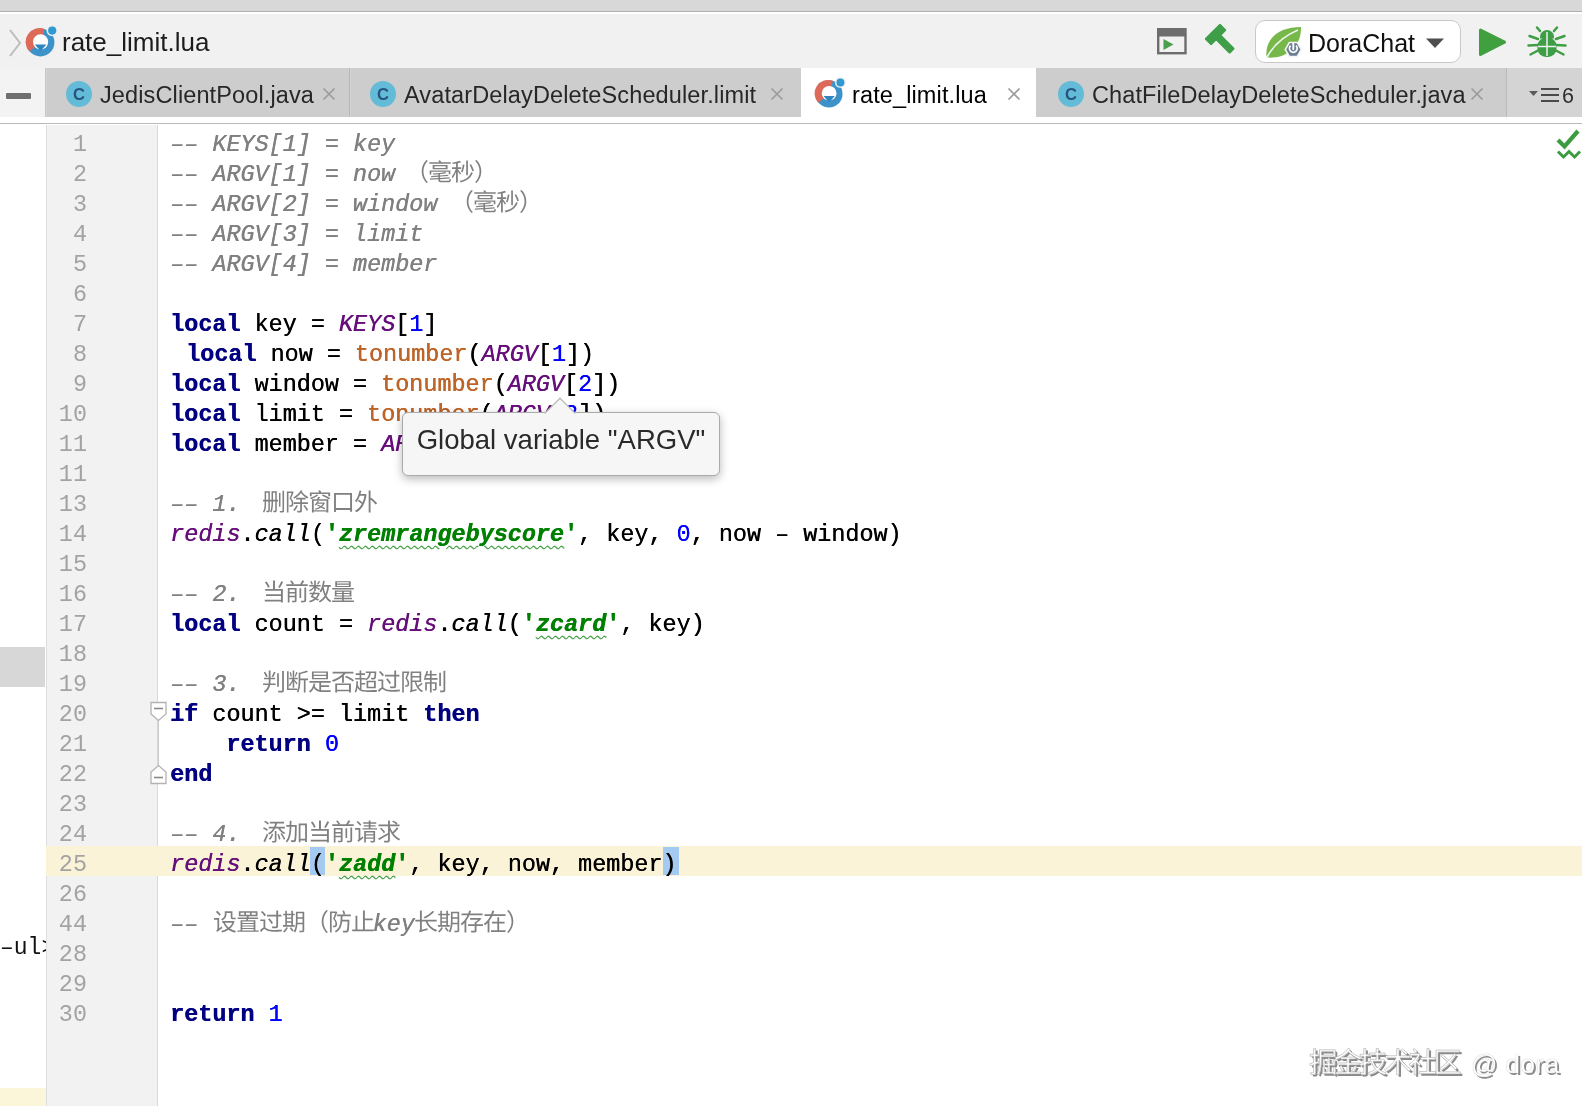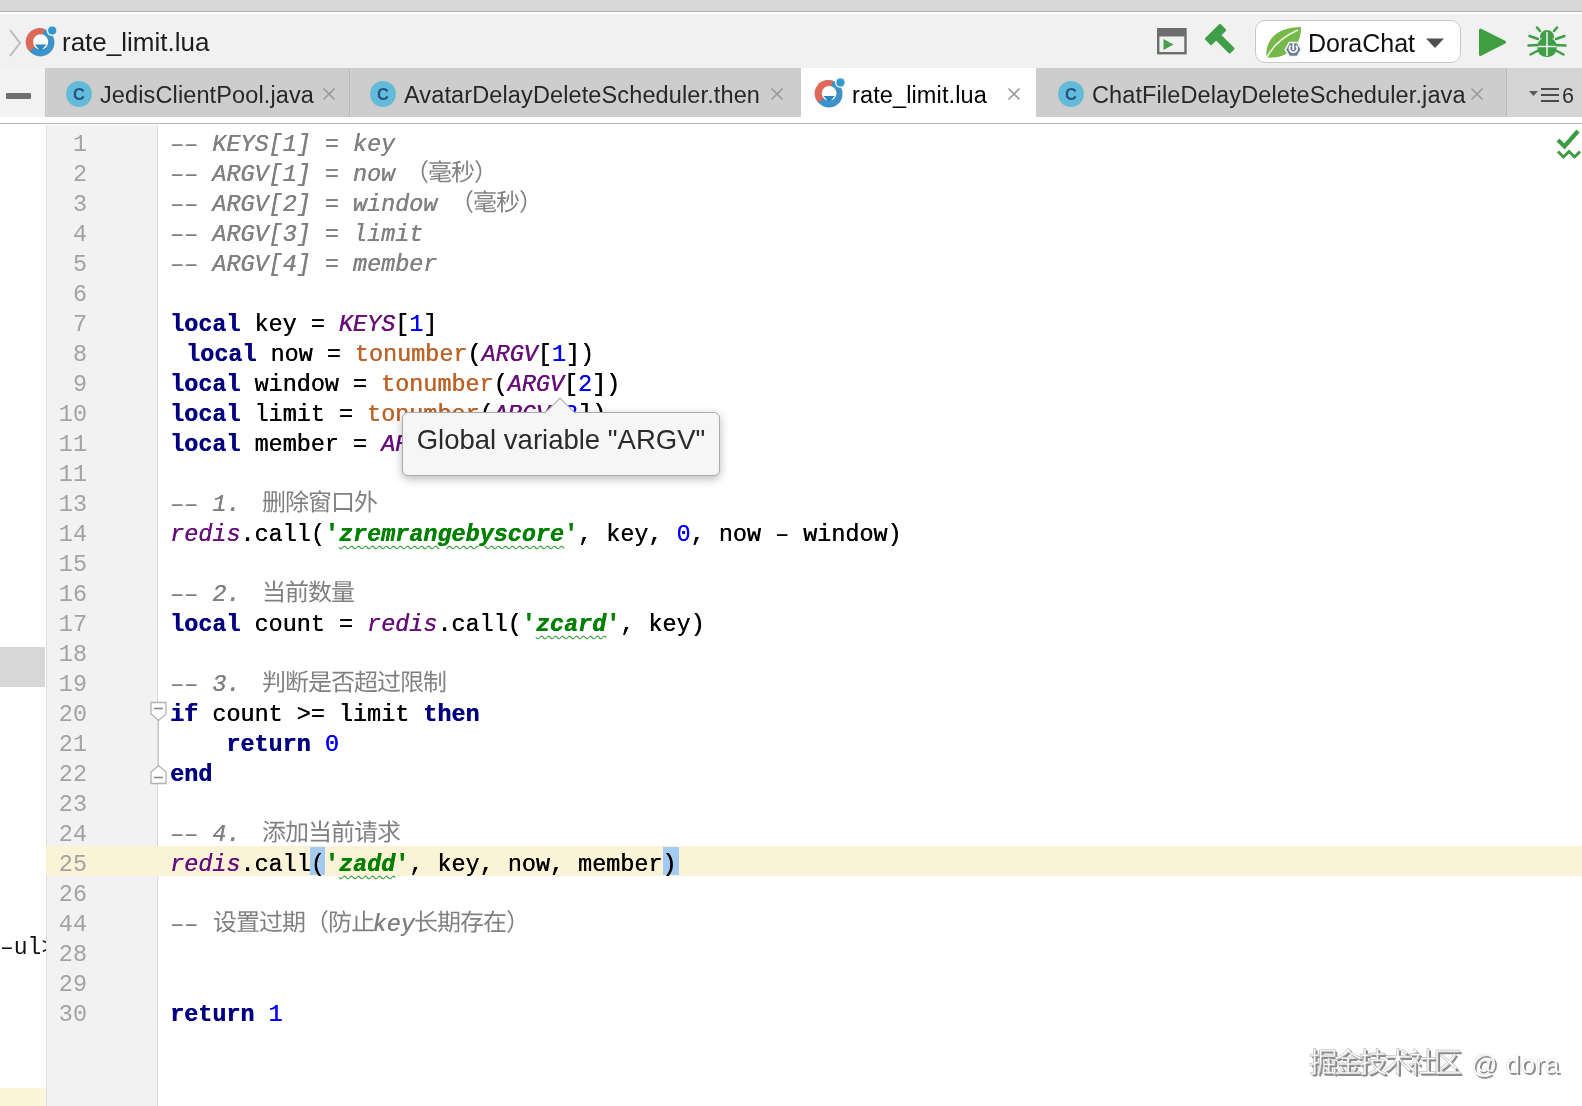--- a/index.html
+++ b/index.html
@@ -17,21 +17,21 @@
 #tableft { position:absolute; left:0; top:68px; width:46px; height:49px; background:#f3f3f3; border-right:1px solid #c6c6c6; }
 #tabminus { position:absolute; left:6px; top:93px; width:25px; height:5.5px; background:#6f6f6f; border-radius:1px; }
 #edgap { position:absolute; left:0; top:117px; width:1582px; height:6.5px; background:#fff; border-bottom:1.5px solid #b9b9b9; }
 #editor { position:absolute; left:0; top:124.5px; width:1582px; height:981.5px; background:#fff; }
 #gutter { position:absolute; left:46px; top:124.5px; width:111.5px; height:981.5px; background:#f2f2f2; border-left:1px solid #dedede; border-right:1px solid #d9d9d9; }
 .ln, .num { position:absolute; font-family:"Liberation Mono",monospace; font-size:23.45px; line-height:30px; height:30px; white-space:pre; color:#000; text-shadow:0.4px 0 0 currentColor; }
 .num { width:41px; text-align:right; color:#a3a3a3; left:46px; letter-spacing:0; text-shadow:none; }
 .k { color:#000080; font-weight:bold; }
 .g { color:#660E7A; font-style:italic; }
 .b { color:#bd6428; }
-.m { }
+.m { font-style:italic; }
 .s { color:#008000; font-weight:bold; }
 .w { text-decoration:underline; text-decoration-style:wavy; text-decoration-color:#4fa44d; text-decoration-thickness:1px; text-underline-offset:4px;font-style:italic; }
 .n { color:#0000ff; }
 .c { color:#808080; font-style:italic; }
 #hl25 { position:absolute; left:46px; top:846px; width:1536px; height:30px; background:#fbf3d8; }
 .paren { position:absolute; top:847px; width:15.5px; height:28px; background:#a5caf1; }
 #tip { position:absolute; left:402px; top:412px; width:318px; height:64px; background:#f6f6f6; border:1px solid #ababab; border-radius:6px; box-shadow:0 3px 10px rgba(0,0,0,0.28); font-size:27.5px; color:#2a2a2a; line-height:54px; text-align:center; z-index:4; }
 #tippointer { position:absolute; left:549px; top:402px; width:22px; height:22px; background:#f6f6f6; border-left:1px solid #ababab; border-top:1px solid #ababab; transform:rotate(45deg); z-index:5; }
 #lmargin-box { position:absolute; left:0; top:647px; width:45px; height:40px; background:#d7d7d7; }
 #lmargin-text { position:absolute; left:0; top:933px; width:46px; height:30px; overflow:hidden; white-space:pre; font-family:"Liberation Mono",monospace; font-size:23px; line-height:30px; color:#111; }
@@ -166,21 +166,21 @@
     <svg class="abs" style="left:768px;top:85px" width="18" height="18" viewBox="0 0 18 18">
 <path d="M3.5 3.5 L14.5 14.5 M14.5 3.5 L3.5 14.5" stroke="#9b9b9b" stroke-width="1.7"></path>
 </svg>
     <svg class="abs" style="left:1005px;top:85px" width="18" height="18" viewBox="0 0 18 18">
 <path d="M3.5 3.5 L14.5 14.5 M14.5 3.5 L3.5 14.5" stroke="#9b9b9b" stroke-width="1.7"></path>
 </svg>
     <svg class="abs" style="left:1468px;top:85px" width="18" height="18" viewBox="0 0 18 18">
 <path d="M3.5 3.5 L14.5 14.5 M14.5 3.5 L3.5 14.5" stroke="#9b9b9b" stroke-width="1.7"></path>
 </svg>
     <div class="tabtext" style="left:100px">JedisClientPool.java</div>
-    <div class="tabtext" style="left:404px">AvatarDelayDeleteScheduler.then</div>
+    <div class="tabtext" style="left:404px">AvatarDelayDeleteScheduler.limit</div>
     <div class="tabtext" style="left:852px;color:#000">rate_limit.lua</div>
     <div class="tabtext" style="left:1092px">ChatFileDelayDeleteScheduler.java</div>
     <svg class="abs" style="left:1528px;top:84px" width="52" height="22" viewBox="0 0 52 22">
 <path d="M1 7 L5.5 12 L10 7 Z" fill="#5a5a5a"></path>
 <g stroke="#4a4a4a" stroke-width="2">
 <line x1="13" y1="5" x2="31" y2="5"></line>
         <line x1="13" y1="11" x2="31" y2="11"></line>
         <line x1="13" y1="17" x2="31" y2="17"></line>
 </g>
 <text x="34" y="18.5" font-family="Liberation Sans" font-size="21.5" fill="#2e2e2e">6</text>

